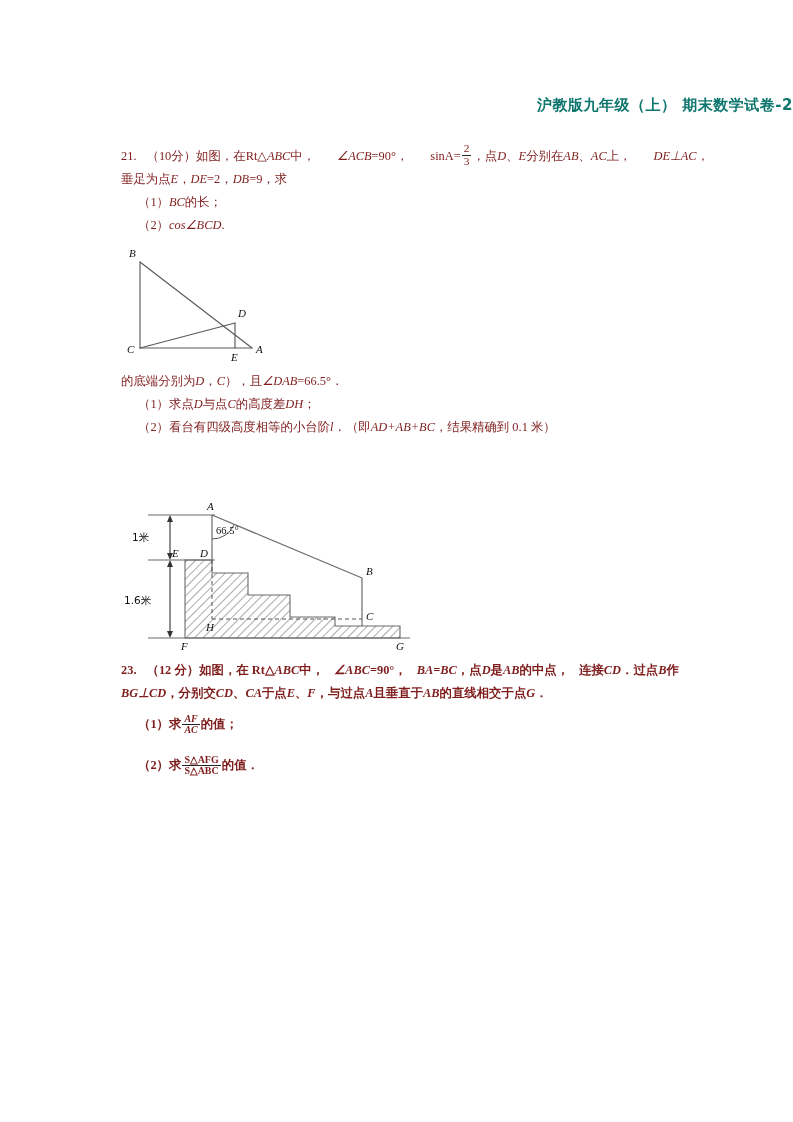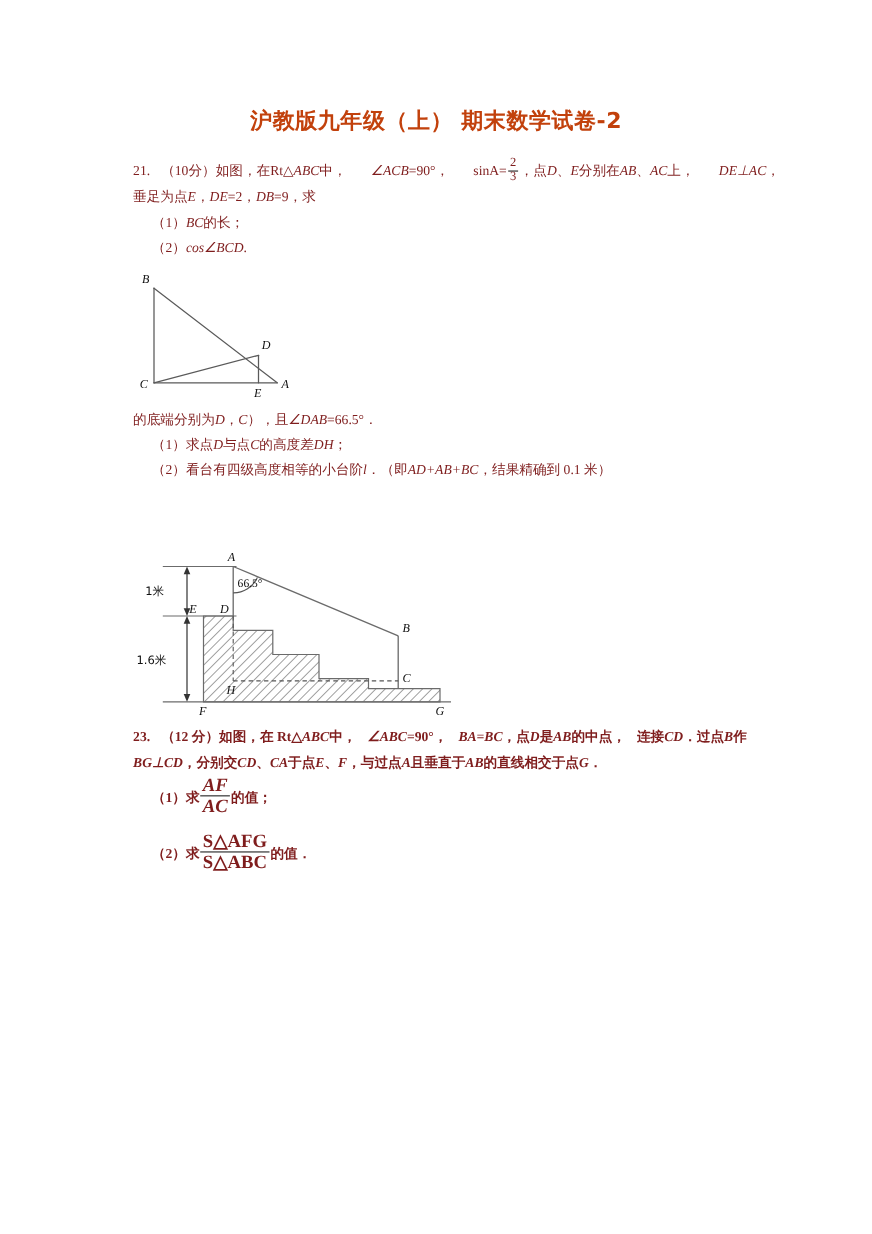--- a/index.html
+++ b/index.html
@@ -20,26 +20,26 @@
     inset: 0;
     background: #fff;
   }
 
   
   .doc-title {
     position: absolute;
     top: 96px;
     left: 0;
     width: 793px;
-    text-align: center;
+    text-align: right;
     font-family: "DejaVu Sans", sans-serif;
     font-weight: bold;
-    font-size: 20px;
+    font-size: 15px;
     letter-spacing: 0.5px;
-    color: #c2410c;
+    color: #0f766e;
   }
 
   
   .qblock {
     position: absolute;
     left: 121px;
     width: 562px;
     font-size: 12.4px;
     line-height: 23px;
     text-align: justify;
@@ -56,21 +56,21 @@
   .frac {
     display: inline-block;
     vertical-align: -0.45em;
     text-align: center;
     line-height: 1.04;
     font-size: 11.4px;
     margin: 0 1px;
   }
   .frac .top { display: block; padding: 0 2px; border-bottom: 1px solid #222; }
   .frac .bot { display: block; padding: 0 2px; }
-  .frac.big { font-size: 17px; vertical-align: -0.5em; }
+  .frac.big { font-size: 10px; vertical-align: -0.5em; }
 
   
   .fig { position: absolute; }
   #fig-triangle { left: 110px; top: 243px; width: 175px; height: 125px; }
   #fig-steps    { left: 130px; top: 498px; width: 300px; height: 158px; }
 
   .fig svg { display: block; overflow: visible; }
   .fig text {
     font-family: "Liberation Serif", serif;
     font-style: italic;
@@ -183,16 +183,16 @@
     </svg>
   </div>
 
   <div class="qblock" id="q23" style="top:659px;font-weight:bold;">
     <span class="qline"><span class="num">23.</span><span class="sp"></span><span>（12 分）</span><span>如图，在 Rt△</span><span class="it">ABC</span><span>中，</span><span class="sp"></span><span class="it">∠ABC</span><span>=90°，</span><span class="sp"></span><span class="it">BA=BC</span><span>，点</span><span class="it">D</span><span>是</span><span class="it">AB</span><span>的中点，</span><span class="sp"></span><span>连接</span><span class="it">CD</span><span>．过点</span><span class="it">B</span><span>作</span></span>
 
     <span class="qline"><span class="it">BG⊥CD</span><span>，分别交</span><span class="it">CD</span><span>、</span><span class="it">CA</span><span>于点</span><span class="it">E</span><span>、</span><span class="it">F</span><span>，与过点</span><span class="it">A</span><span>且垂直于</span><span class="it">AB</span><span>的直线相交于点</span><span class="it">G</span><span>．</span></span>
 
     <span class="qline indent" style="display:block; height:38px; line-height:38px;"><span>（1）</span><span>求</span><span class="frac big"><span class="top it">AF</span><span class="bot it">AC</span></span><span>的值；</span></span>
 
-    <span class="qline indent" style="display:block; height:44px; line-height:44px;margin-top:11px;"><span>（2）</span><span>求</span><span class="frac big"><span class="top">S△AFG</span><span class="bot">S△ABC</span></span><span>的值．</span></span>
+    <span class="qline indent" style="display:block; height:44px; line-height:44px;"><span>（2）</span><span>求</span><span class="frac big"><span class="top">S△AFG</span><span class="bot">S△ABC</span></span><span>的值．</span></span>
   </div>
 
 </div>
 
 </body></html>

